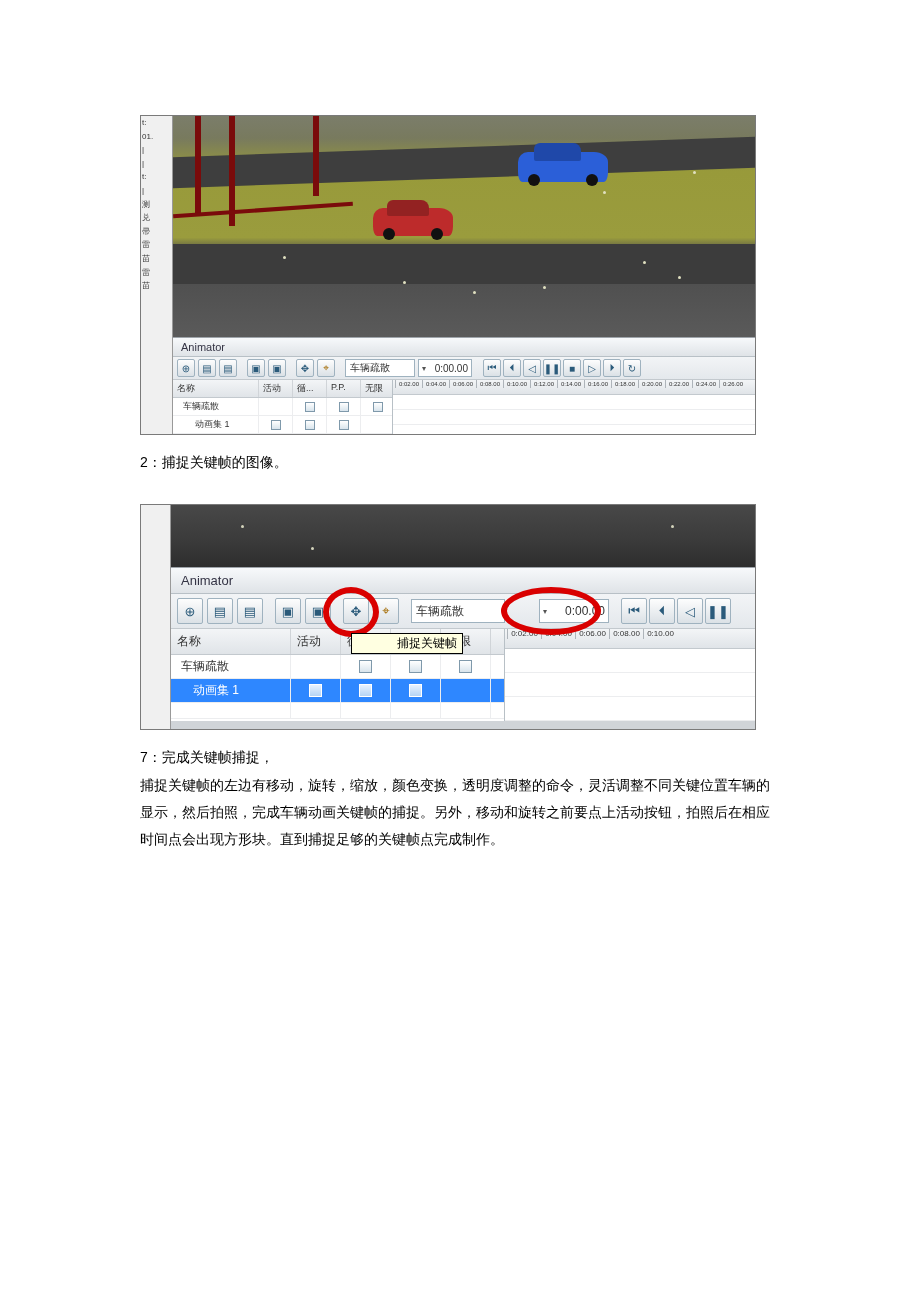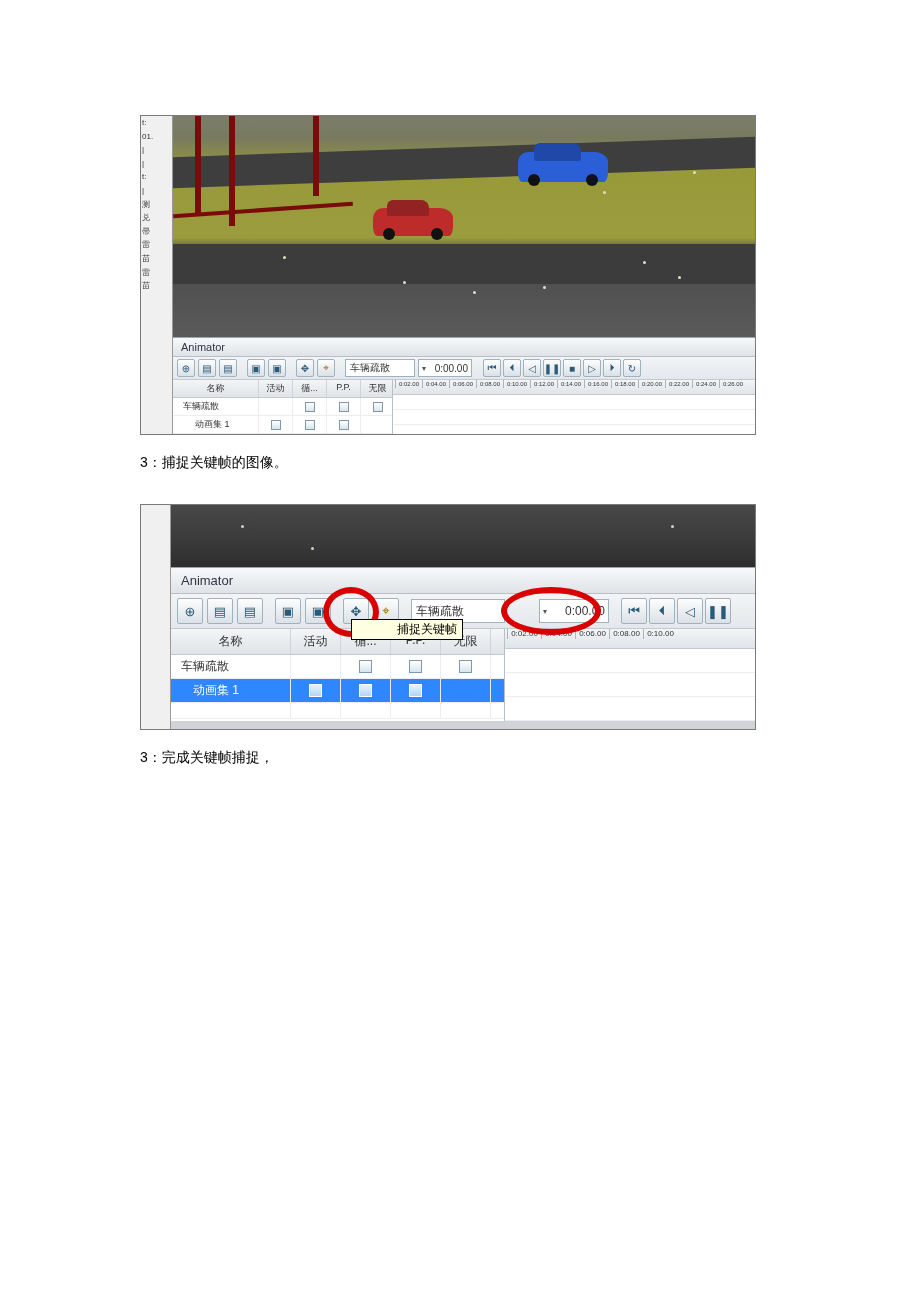--- a/index.html
+++ b/index.html
@@ -126,21 +126,21 @@
   .anim-tree {
     width: 220px;
     border-right:1px solid #b8c0c6;
     background:#fff;
   }
   .anim-tree .hdr {
     display:grid;
     grid-template-columns: 86px 34px 34px 34px 34px;
     background: linear-gradient(#f3f5f7,#e0e4e8);
     border-bottom:1px solid #c3c9ce;
-    font-size:9px; color:#333;text-align:center;
+    font-size:9px; color:#333;
   }
   .anim-tree .hdr div { padding:2px 4px; border-right:1px solid #d0d4d8; }
   .anim-tree .row {
     display:grid;
     grid-template-columns: 86px 34px 34px 34px 34px;
     font-size:9px; color:#333;
     border-bottom:1px solid #ecedef;
   }
   .anim-tree .row div { padding:2px 4px; border-right:1px solid #ecedef; display:flex; align-items:center; justify-content:center; }
   .anim-tree .row div:first-child { justify-content:flex-start; }
@@ -357,21 +357,21 @@
                 <span>0:26.00</span>
             </div>
             <div class="tl-row"></div>
             <div class="tl-row"></div>
           </div>
         </div>
       </div>
     </div>
   </div>
 
-  <div class="para step">3：捕捉关键帧的图像。</div>
+  <div class="para step">2：捕捉关键帧的图像。</div>
 
   <div class="fig2">
     <div class="fig2-side"></div>
     <div class="fig2-main">
       <div class="vp2">
         <div class="dot" style="left:70px; top:20px;"></div>
         <div class="dot" style="left:140px; top:42px;"></div>
         <div class="dot" style="left:500px; top:20px;"></div>
       </div>
       <div class="anim">
@@ -452,20 +452,21 @@
                 <span>0:10.00</span>
             </div>
             <div class="tl-row"></div>
             <div class="tl-row"></div>
             <div class="tl-row"></div>
           </div>
         </div>
       </div>
     </div>
 
-    <div class="tooltip-box" style="left:210px; top:114px;padding-left:45px;">捕捉关键帧</div>
+    <div class="tooltip-box" style="left:210px; top:128px;padding-left:45px;">捕捉关键帧</div>
     <div class="circle-mark" style="left:182px; top:82px; width:56px; height:50px;"></div>
     <div class="circle-mark" style="left:360px; top:82px; width:100px; height:48px; border-radius:50%/50%;"></div>
   </div>
 
-  <div class="para step">3：完成关键帧捕捉，</div>
+  <div class="para step">7：完成关键帧捕捉，</div>
+  <div class="para">捕捉关键帧的左边有移动，旋转，缩放，颜色变换，透明度调整的命令，灵活调整不同关键位置车辆的显示，然后拍照，完成车辆动画关键帧的捕捉。另外，移动和旋转之前要点上活动按钮，拍照后在相应时间点会出现方形块。直到捕捉足够的关键帧点完成制作。</div>
 
 </div>
 
 </body></html>

